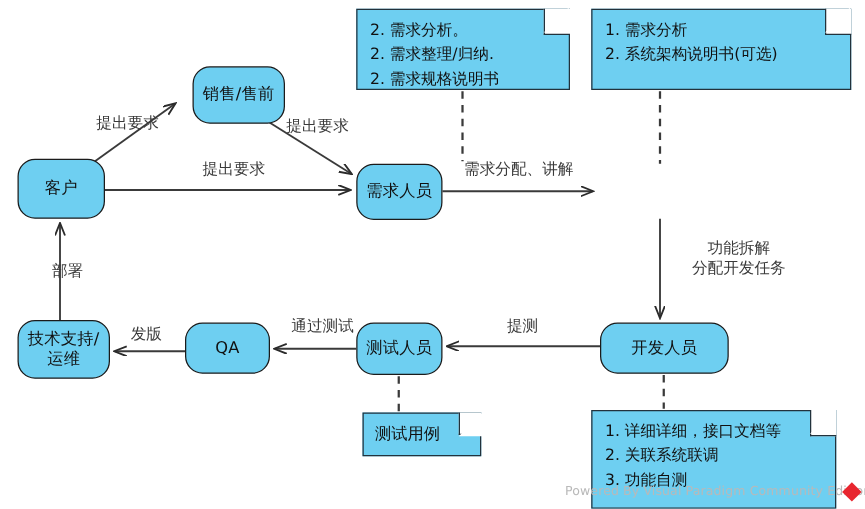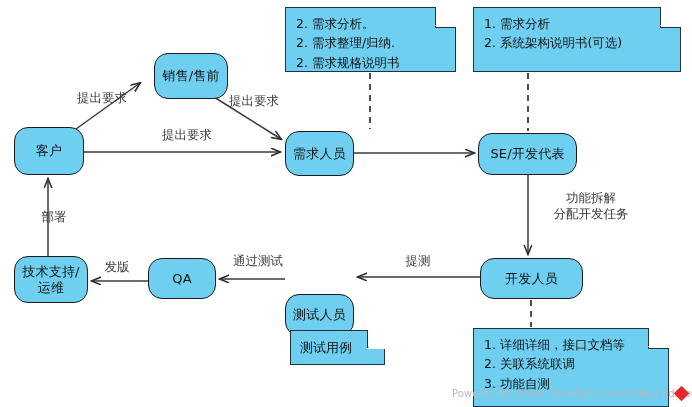--- a/index.html
+++ b/index.html
@@ -134,29 +134,26 @@
   </div>
 
   <div class="node" style="left:154px;top:53px;width:74px;height:46px;">
     <span>销售/售前</span>
   </div>
 
   <div class="node" style="left:285px;top:131px;width:69px;height:45px;">
     <span>需求人员</span>
   </div>
 
-  <div class="node" style="left:478px;top:133px;width:99px;height:42px;">
-    <span>SE/开发代表</span>
-  </div>
 
   <div class="node" style="left:480px;top:258px;width:103px;height:41px;">
     <span>开发人员</span>
   </div>
 
-  <div class="node" style="left:285px;top:258px;width:69px;height:42px;margin-top:36px;">
+  <div class="node" style="left:285px;top:258px;width:69px;height:42px;">
     <span>测试人员</span>
   </div>
 
   <div class="node" style="left:148px;top:258px;width:68px;height:41px;">
     <span>QA</span>
   </div>
 
   <div class="node" style="left:14px;top:256px;width:74px;height:47px;">
     <span style="white-space:pre-line;">技术支持/
 运维</span>
@@ -195,20 +192,21 @@
         <li>1.  详细详细，接口文档等</li>
         <li>2.  关联系统联调</li>
         <li>3.  功能自测</li>
       </ol>
     </div>
   </div>
 
   <div class="elabel" style="left:70px;top:90px;width:64px;">提出要求</div>
   <div class="elabel" style="left:222px;top:93px;width:64px;">提出要求</div>
   <div class="elabel" style="left:155px;top:127px;width:64px;">提出要求</div>
+  <div class="elabel" style="left:361px;top:127px;width:108px;">需求分配、讲解</div>
   <div class="elabel" style="left:541px;top:190px;width:100px;white-space:pre-line;">功能拆解
 分配开发任务</div>
   <div class="elabel" style="left:400px;top:253px;width:36px;">提测</div>
   <div class="elabel" style="left:226px;top:253px;width:64px;">通过测试</div>
   <div class="elabel" style="left:99px;top:259px;width:36px;">发版</div>
   <div class="elabel" style="left:36px;top:209px;width:36px;">部署</div>
 
   <div class="wm">Powered By Visual Paradigm Community Edition</div>
   <div class="wm-logo"></div>
 

